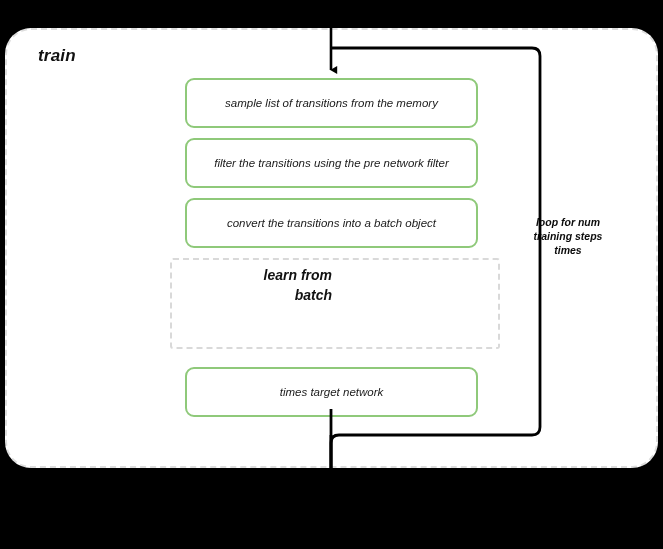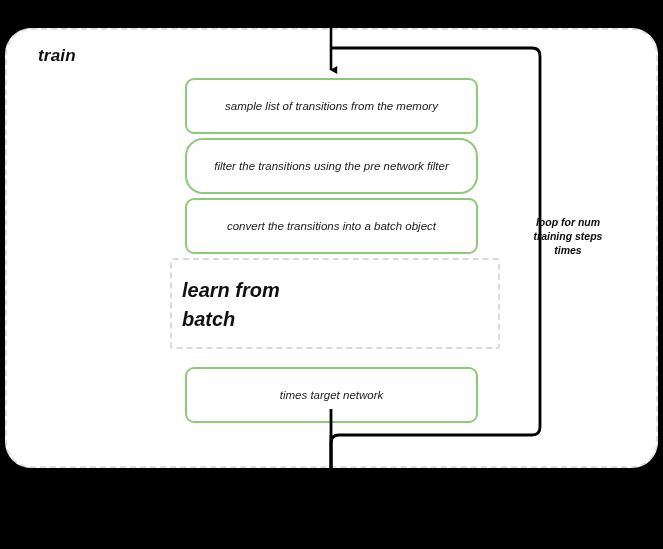--- a/index.html
+++ b/index.html
@@ -38,62 +38,63 @@
     font-weight: bold;
     color: #111111;
     letter-spacing: 0.2px;
   }
 
   
   .proc-box {
     position: absolute;
     left: 185px;
     width: 293px;
-    height: 56px;
+    height: 50px;
     box-sizing: border-box;
     background: #ffffff;
     border: 2.5px solid #8fc97a;
     border-radius: 9px;
     display: flex;
     align-items: center;
     justify-content: center;
   }
   .proc-box span {
     font-size: 11.5px;
     color: #1a1a1a;
     text-align: center;
     line-height: 1.25;
   }
 
   #box-sample  { top: 78px; }
-  #box-filter  { top: 138px; border-radius: 18px; }
+  #box-filter  { top: 138px; }
   #box-convert { top: 198px; }
   #box-update  { top: 367px; }
 
   
   #learn-block {
     position: absolute;
     left: 170px;
     top: 258px;
     width: 330px;
     height: 91px;
     box-sizing: border-box;
     background: #ffffff;
     border: 2px dashed #d9d9d9;
     border-radius: 3px;
   }
   #learn-title {
     position: absolute;
     left: 182px;
-    top: 276px;
+    top: 265px;
     width: 150px;
-    font-size: 20px;
+    font-size: 14px;
     font-weight: bold;
     color: #111111;
     line-height: 1.45;
+    text-align: right;
   }
 
   
   #loop-label {
     position: absolute;
     left: 513px;
     top: 215px;
     width: 110px;
     text-align: center;
     font-size: 10.5px;

